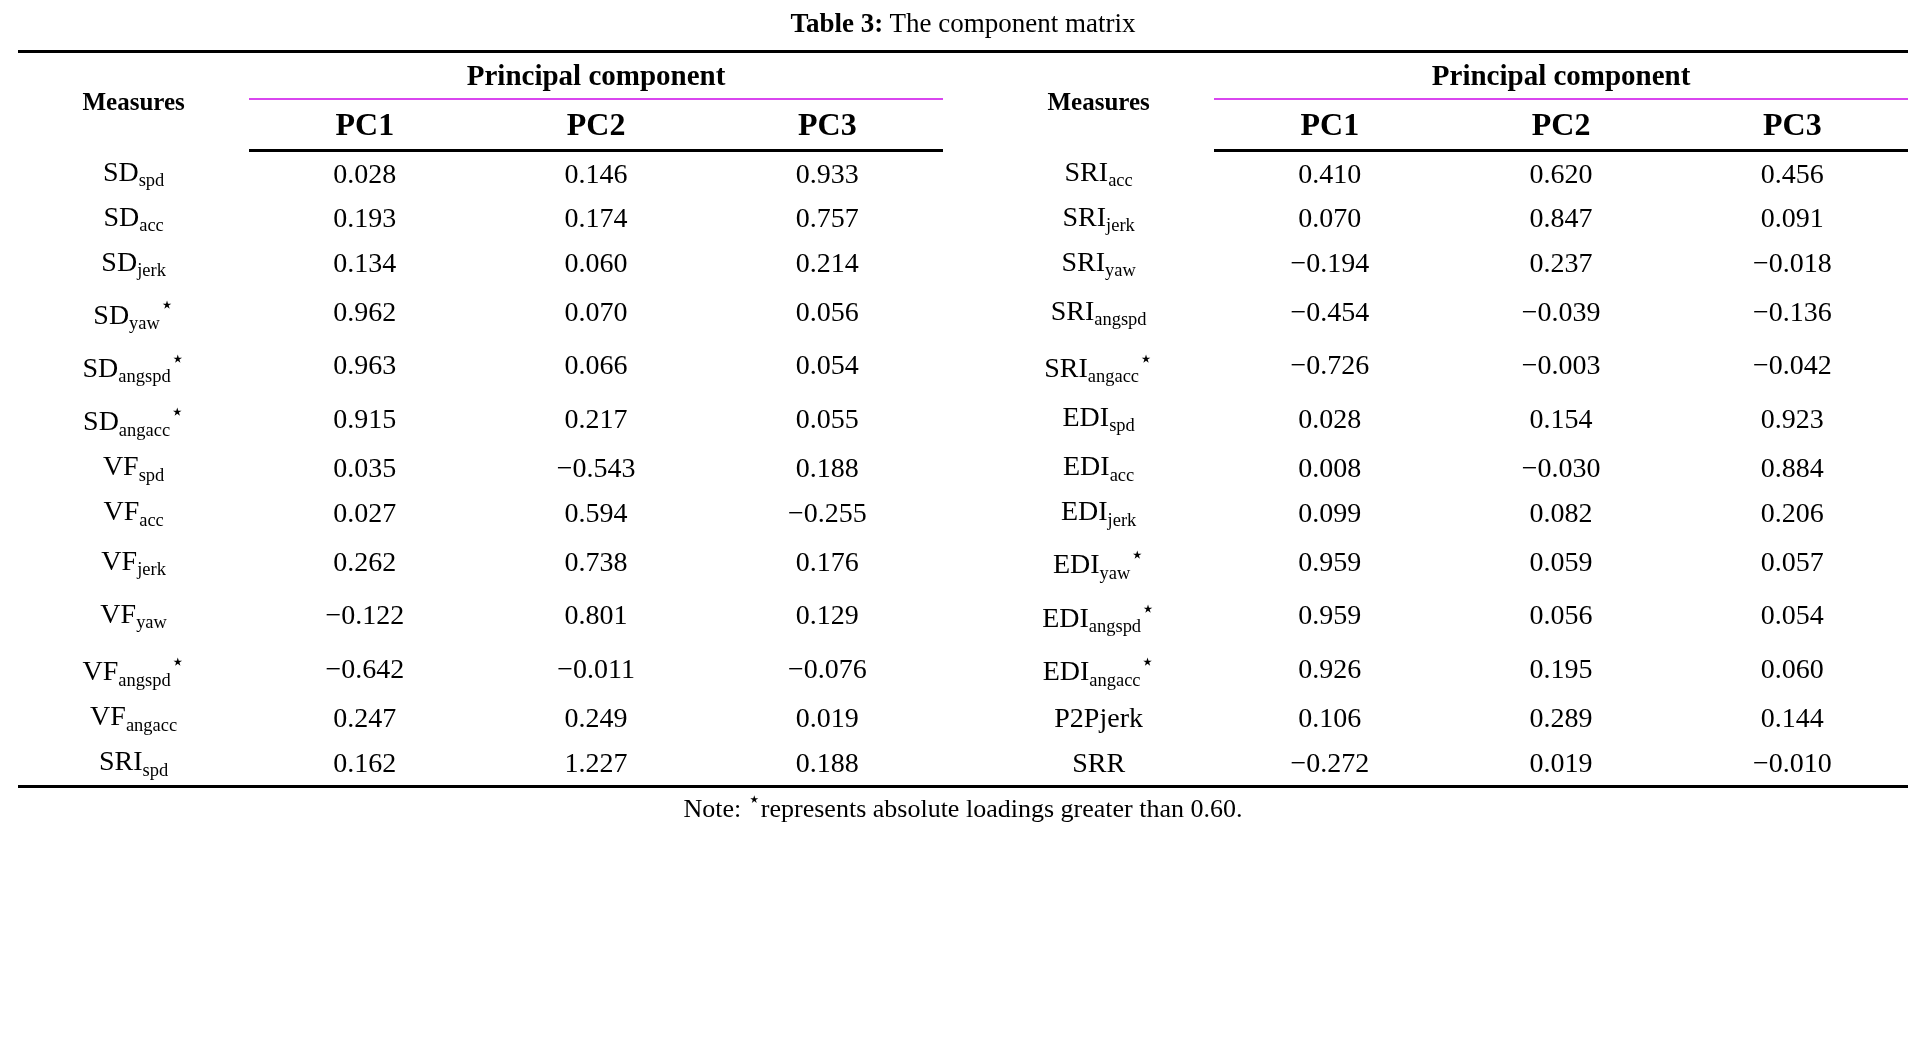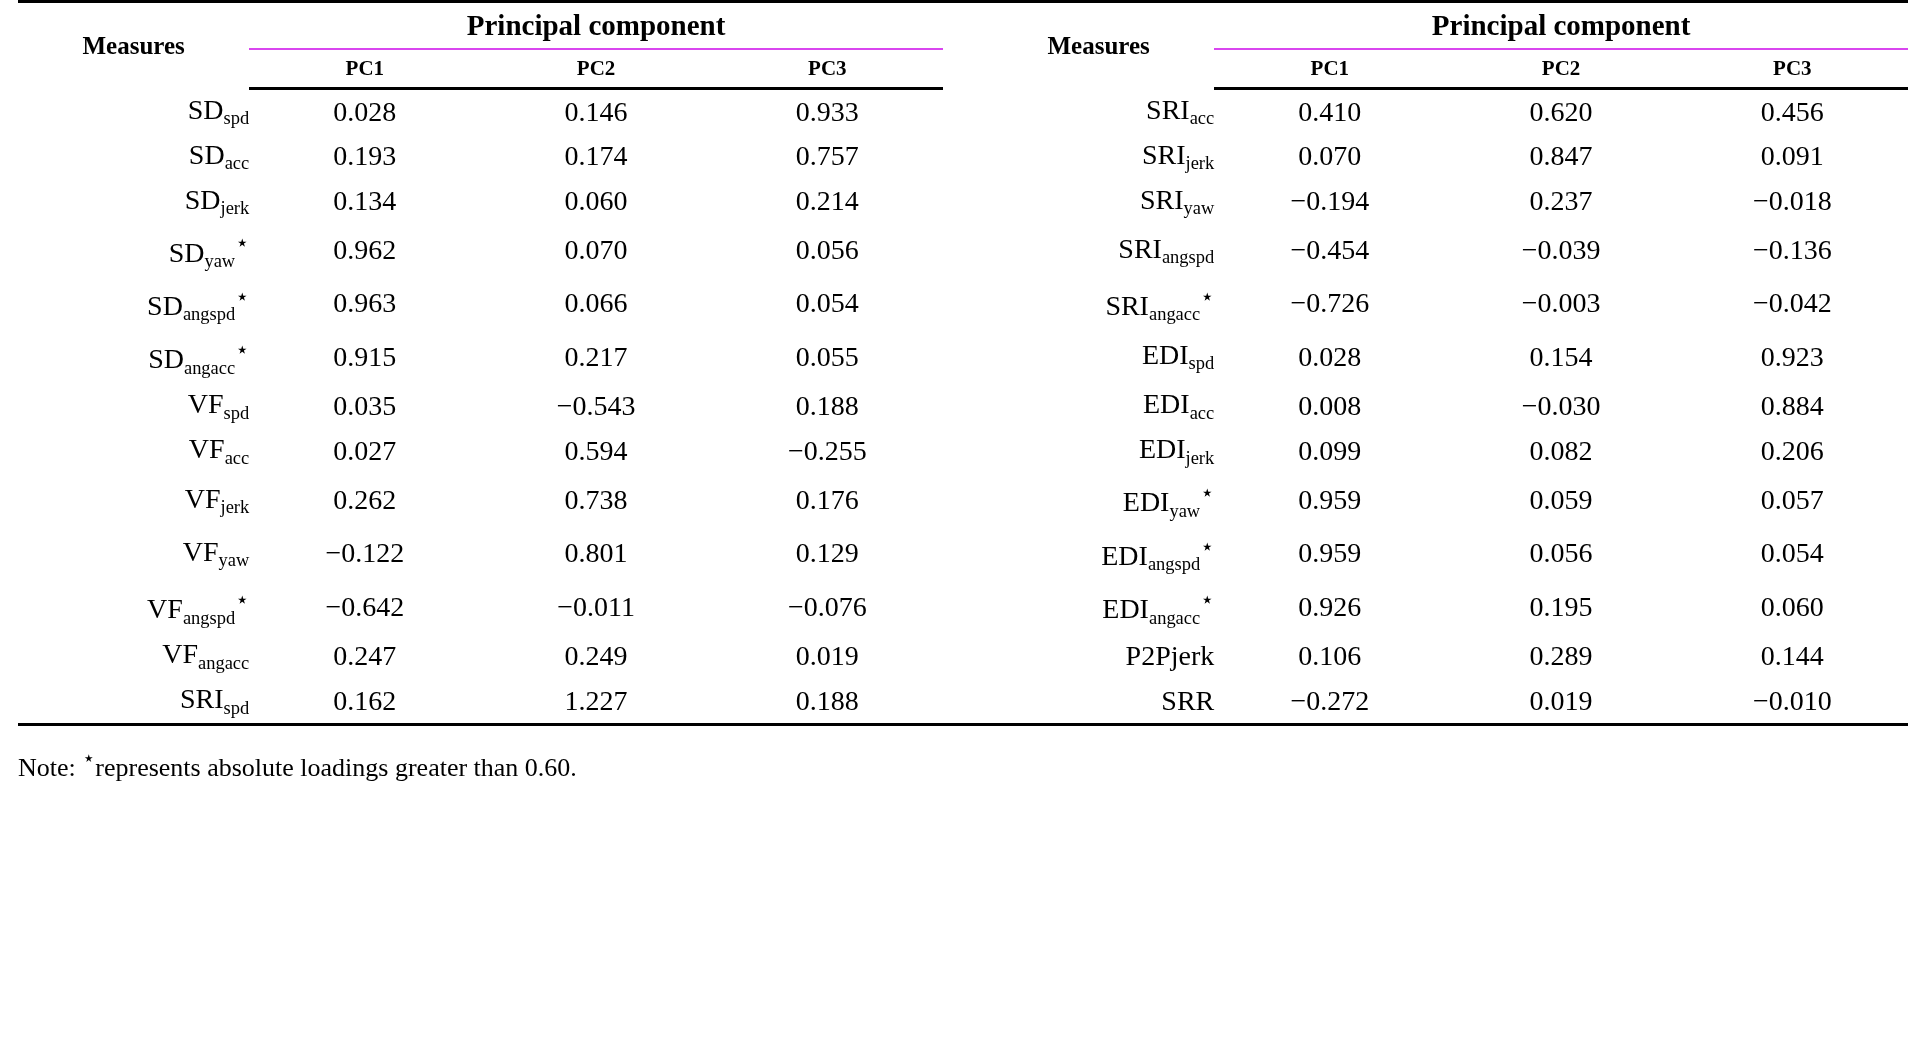--- a/index.html
+++ b/index.html
@@ -55,64 +55,68 @@
     font-weight: bold;
     font-size: 29px;
     text-align: center;
     padding-bottom: 4px;
   }
   .group-underline {
     border-bottom: 2px solid #d946ef;
   }
   .pc-head {
     font-weight: bold;
-    font-size: 21px;
+    font-size: 32px;
     text-align: center;
     padding: 8px 0 10px 0;
   }
   .spacer-col { width: 26px; }
   tbody td {
     text-align: center;
     padding: 3px 0;
     font-size: 28px;
     line-height: 36px;
     white-space: nowrap;
   }
   tbody td.measure {
-    text-align: right;
+    text-align: center;
     width: 150px;
   }
   td.num { width: 150px; }
   sub {
     font-size: 0.66em;
     vertical-align: baseline;
     position: relative;
     top: 0.28em;
   }
   .star {
     font-size: 0.8em;
     vertical-align: super;
     position: relative;
     top: -0.05em;
   }
   .note {
     font-size: 26px;
-    padding-top: 21px;
-    text-align: left;
+    padding-top: 0;
+    text-align: center;
   }
   .sep-line {
     height: 0;
     border-top: 3px solid #000;
   }
 </style>
 </head>
 <body>
 
 <div class="page">
 
+  <div class="caption">
+    <span class="cap-label">Table 3:</span>
+    <span>The component matrix</span>
+  </div>
 
   <table class="matrix">
     <thead>
       <tr class="hdr-row rule-top">
         <th class="measures-cell" rowspan="2">Measures</th>
         <th class="pc-group group-underline" colspan="3">Principal component</th>
         <th class="spacer-col" rowspan="2"></th>
         <th class="measures-cell" rowspan="2">Measures</th>
         <th class="pc-group group-underline" colspan="3">Principal component</th>
       </tr>

